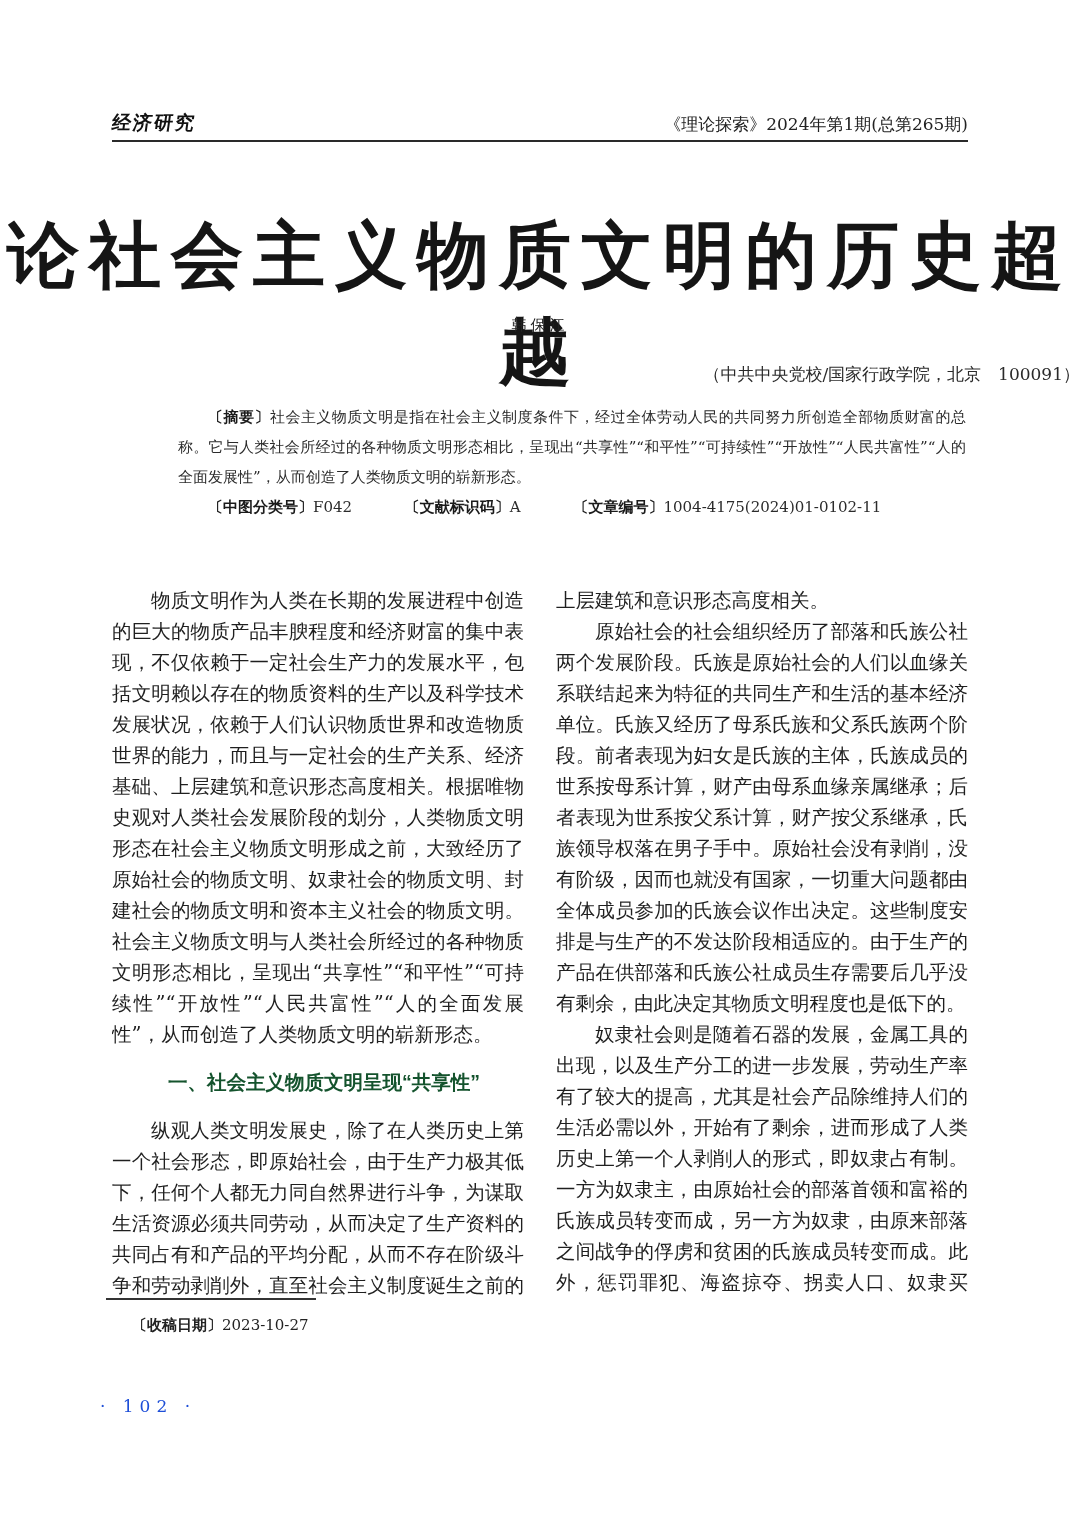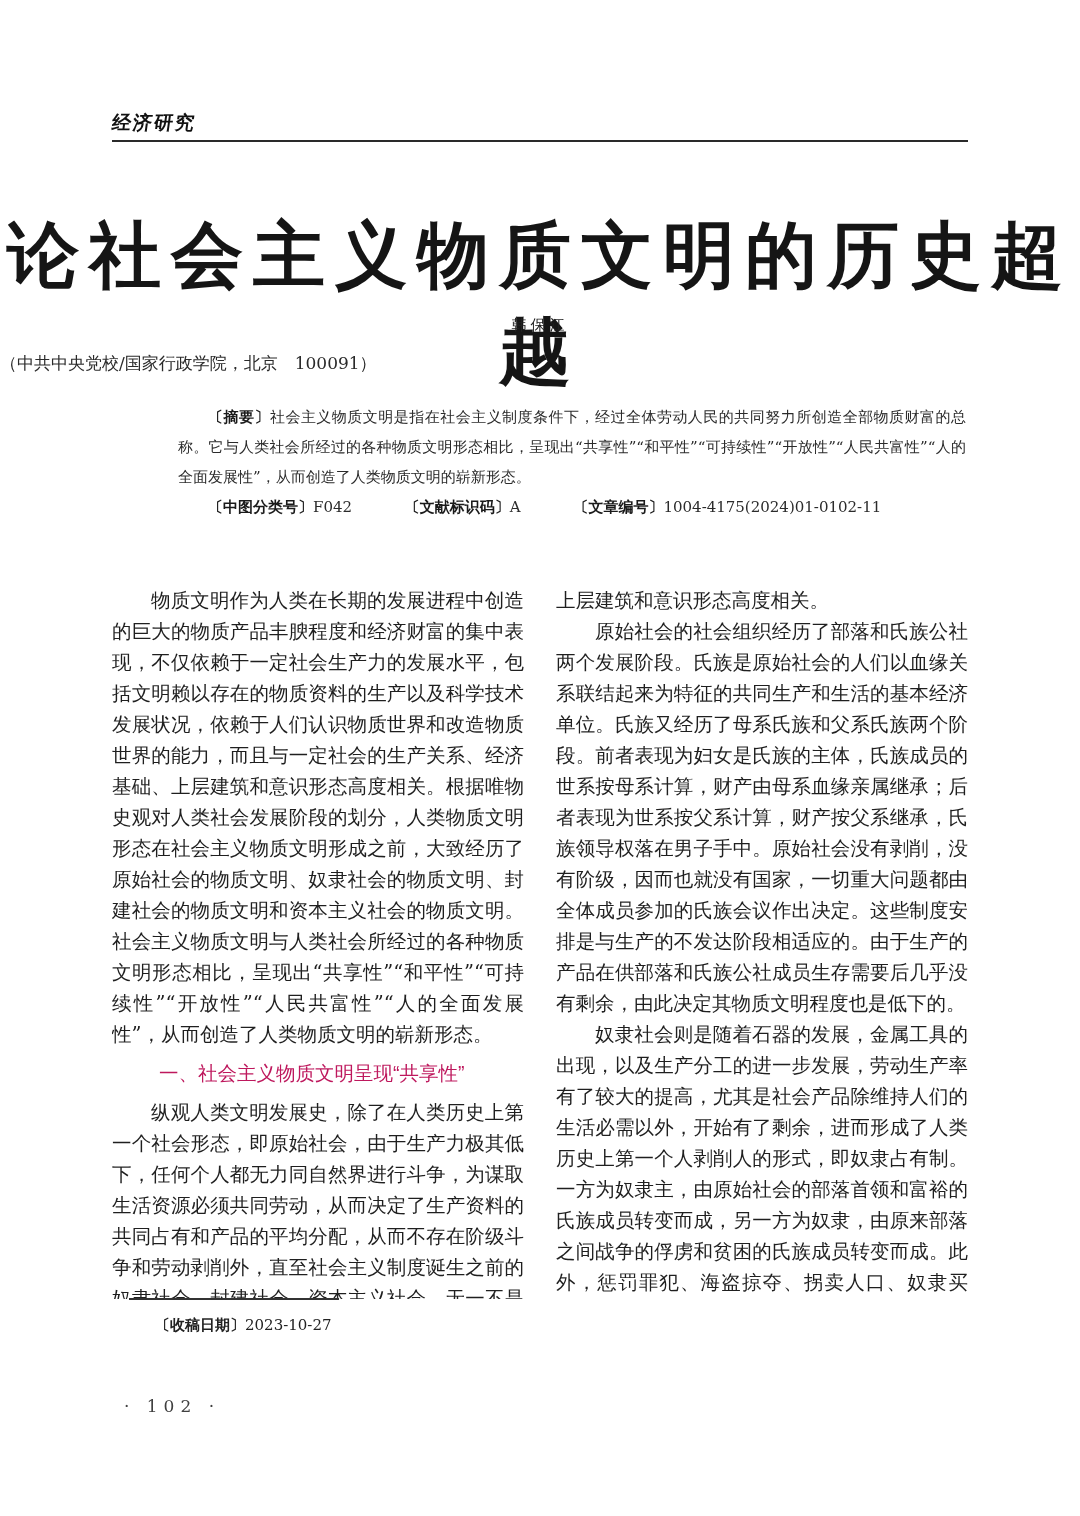--- a/index.html
+++ b/index.html
@@ -28,22 +28,22 @@
     position: absolute; top: 208px; left: 0; width: 100%;
     text-align: center; font-weight: bold; font-size: 72px;
     letter-spacing: 10px; color: #151515;
     font-family: "DejaVu Serif", serif;
   }
   .author-name {
     position: absolute; top: 316px; left: 0; width: 100%;
     text-align: center; font-size: 15px; letter-spacing: 4px; color: #222;
   }
   .affiliation {
-    position: absolute; top: 352px; left: 0; width: 100%;
-    text-align: left; font-size: 17px; color: #2a2a2a;
+    position: absolute; top: 363px; left: 0; width: 100%;
+    text-align: right; font-size: 17px; color: #2a2a2a;
   }
 
   
   .front-matter {
     position: absolute; top: 402px; left: 178px; width: 788px;
     font-size: 15px; line-height: 30px; text-align: justify; color: #2b2b2b;
   }
   .front-matter p { margin: 0; }
   .fm-indent { text-indent: 2em; }
   .fm-label { font-family: "Liberation Sans", sans-serif; font-weight: bold; color: #1a1a1a; }
@@ -53,42 +53,43 @@
 
   
   .body-columns {
     position: absolute; top: 585px; left: 112px; width: 856px; height: 714px;
     display: flex; gap: 32px; overflow: hidden;
   }
   .col { width: 418px; font-size: 19.5px; line-height: 31px; text-align: justify; color: #1f1f1f; }
   .col p { margin: 0; text-indent: 2em; }
   .col p.cont { text-indent: 0; }
   .section-heading {
-    margin: 8px; font-size: 19.5px; line-height: 31px; text-indent: 2em;
-    font-family: "Liberation Sans", sans-serif; font-weight: normal; color: #be185d;
+    margin: 17px; font-size: 19.5px; line-height: 31px; text-indent: 2em;
+    font-family: "Liberation Sans", sans-serif; font-weight: bold; color: #14532d;
   }
 
   
-  .footnote-area { position: absolute; top: 1298px; left: 129px; width: 856px; }
+  .footnote-area { position: absolute; top: 1298px; left: 106px; width: 856px; }
   .fn-rule { border: none; border-top: 2px solid #333; width: 210px; margin: 0 0 10px 0; }
   .footnote { margin: 0 0 0 26px; font-size: 15px; line-height: 30px; color: #222; width: 828px; }
   .fn-hanging { padding-left: 112px; text-indent: -112px; }
   .fn-label { font-family: "Liberation Sans", sans-serif; font-weight: bold; }
 
   
-  .page-number { position: absolute; top: 1396px; left: 100px; font-size: 17px; letter-spacing: 6px; color: #404040; margin-left: 24px; }
+  .page-number { position: absolute; top: 1396px; left: 100px; font-size: 17px; letter-spacing: 6px; color: #1d4ed8; }
 </style>
 </head>
 <body>
 
 <div class="page">
 
   <div class="header">
     <div class="header-row">
       <span class="journal-name">经济研究</span>
+      <span class="issue-info">《理论探索》2024年第1期(总第265期)</span>
     </div>
     <hr class="header-rule">
   </div>
 
   <div class="article-title">论社会主义物质文明的历史超越</div>
   <div class="author-name">韩保江</div>
   <div class="affiliation">（中共中央党校/国家行政学院，北京　100091）</div>
 
   <div class="front-matter">
     <p class="fm-indent"><b class="fm-label">〔摘要〕</b><span>社会主义物质文明是指在社会主义制度条件下，经过全体劳动人民的共同努力所创造全部物质财富的总称。它与人类社会所经过的各种物质文明形态相比，呈现出“共享性”“和平性”“可持续性”“开放性”“人民共富性”“人的全面发展性”，从而创造了人类物质文明的崭新形态。</span></p>

